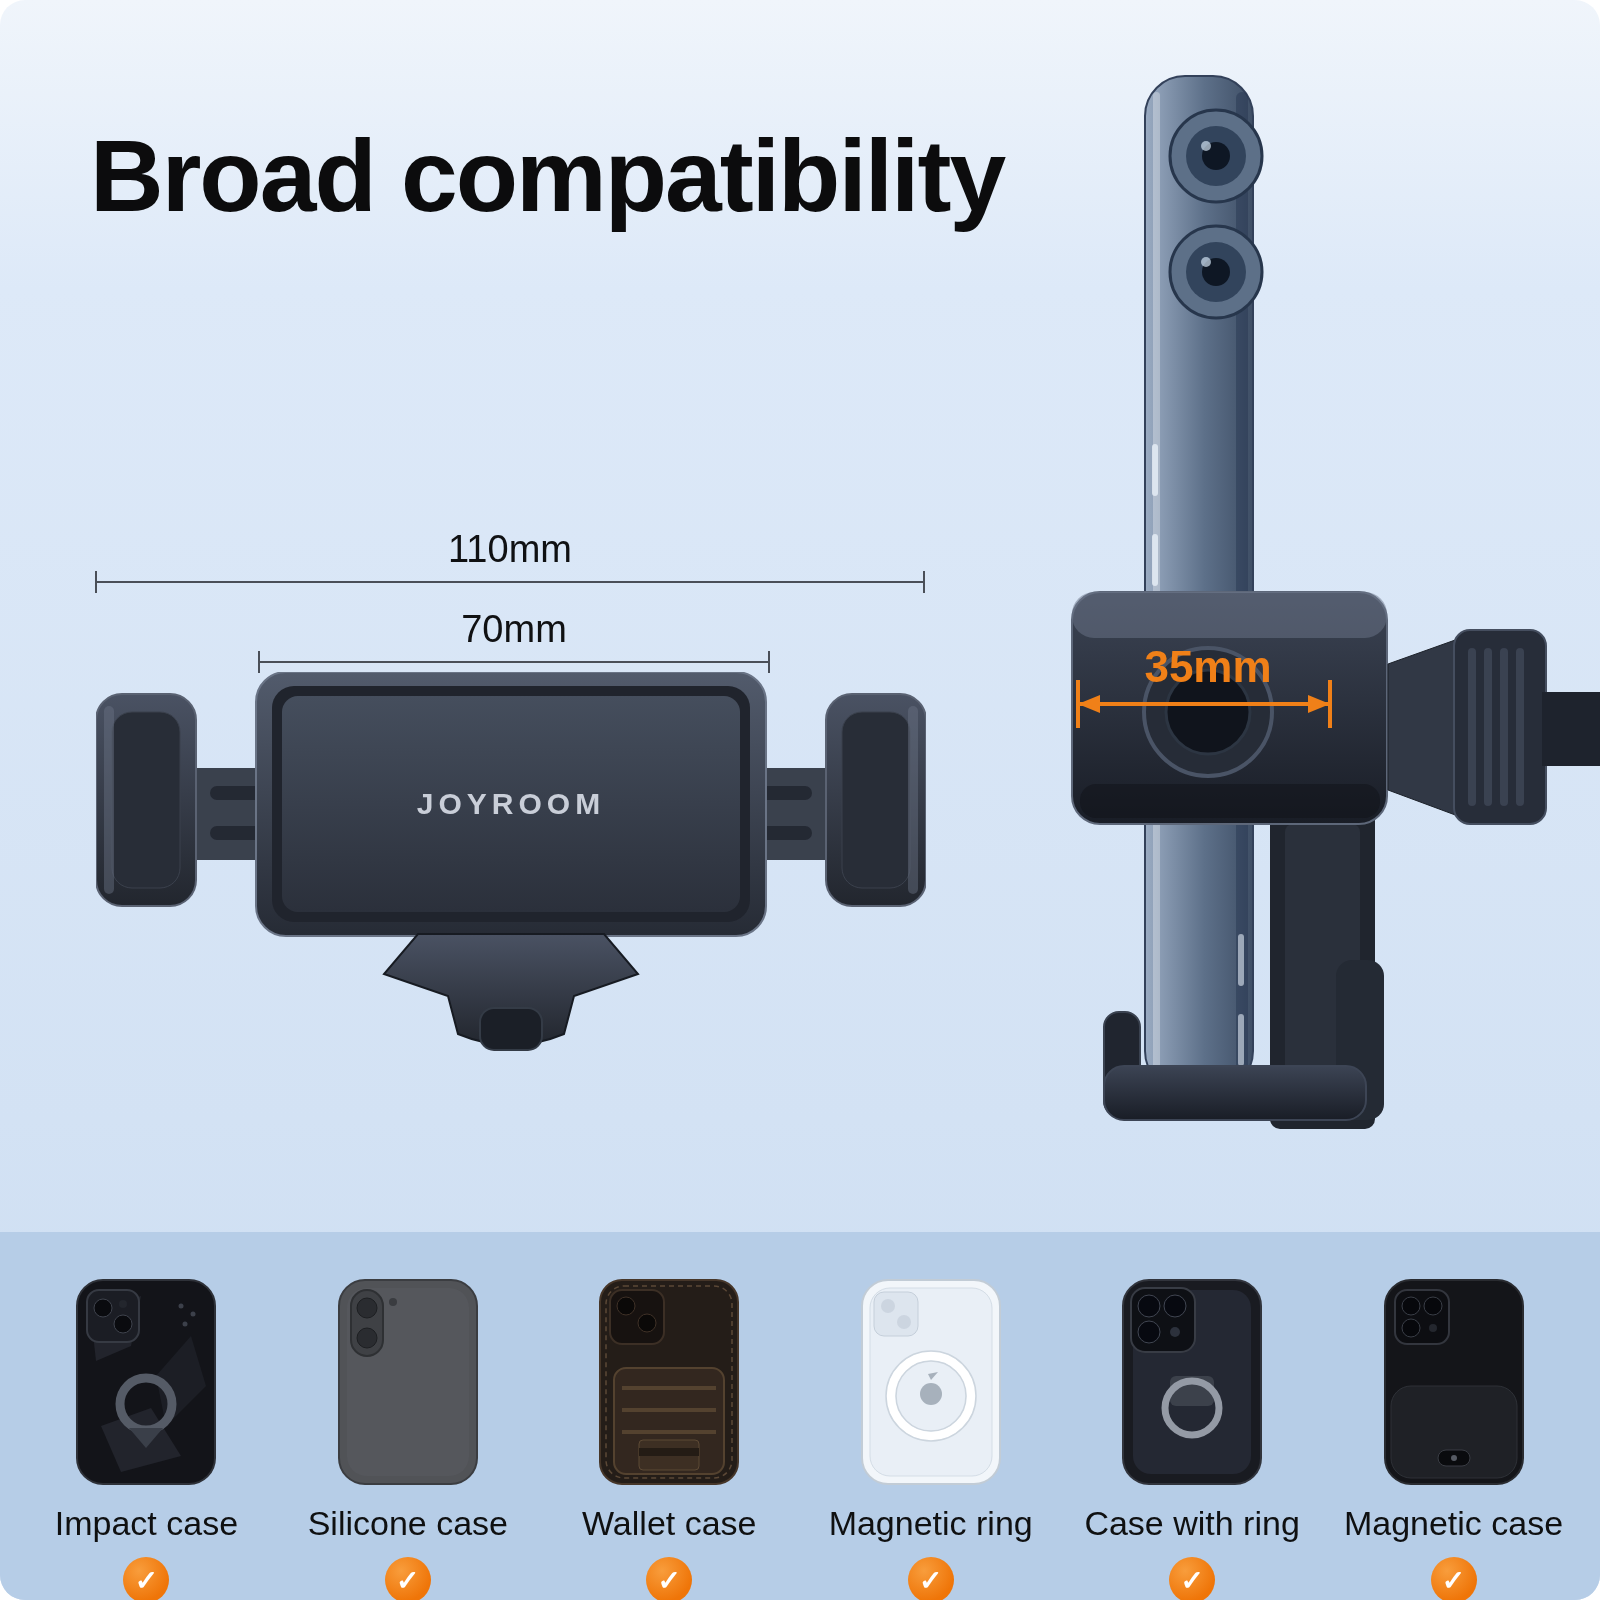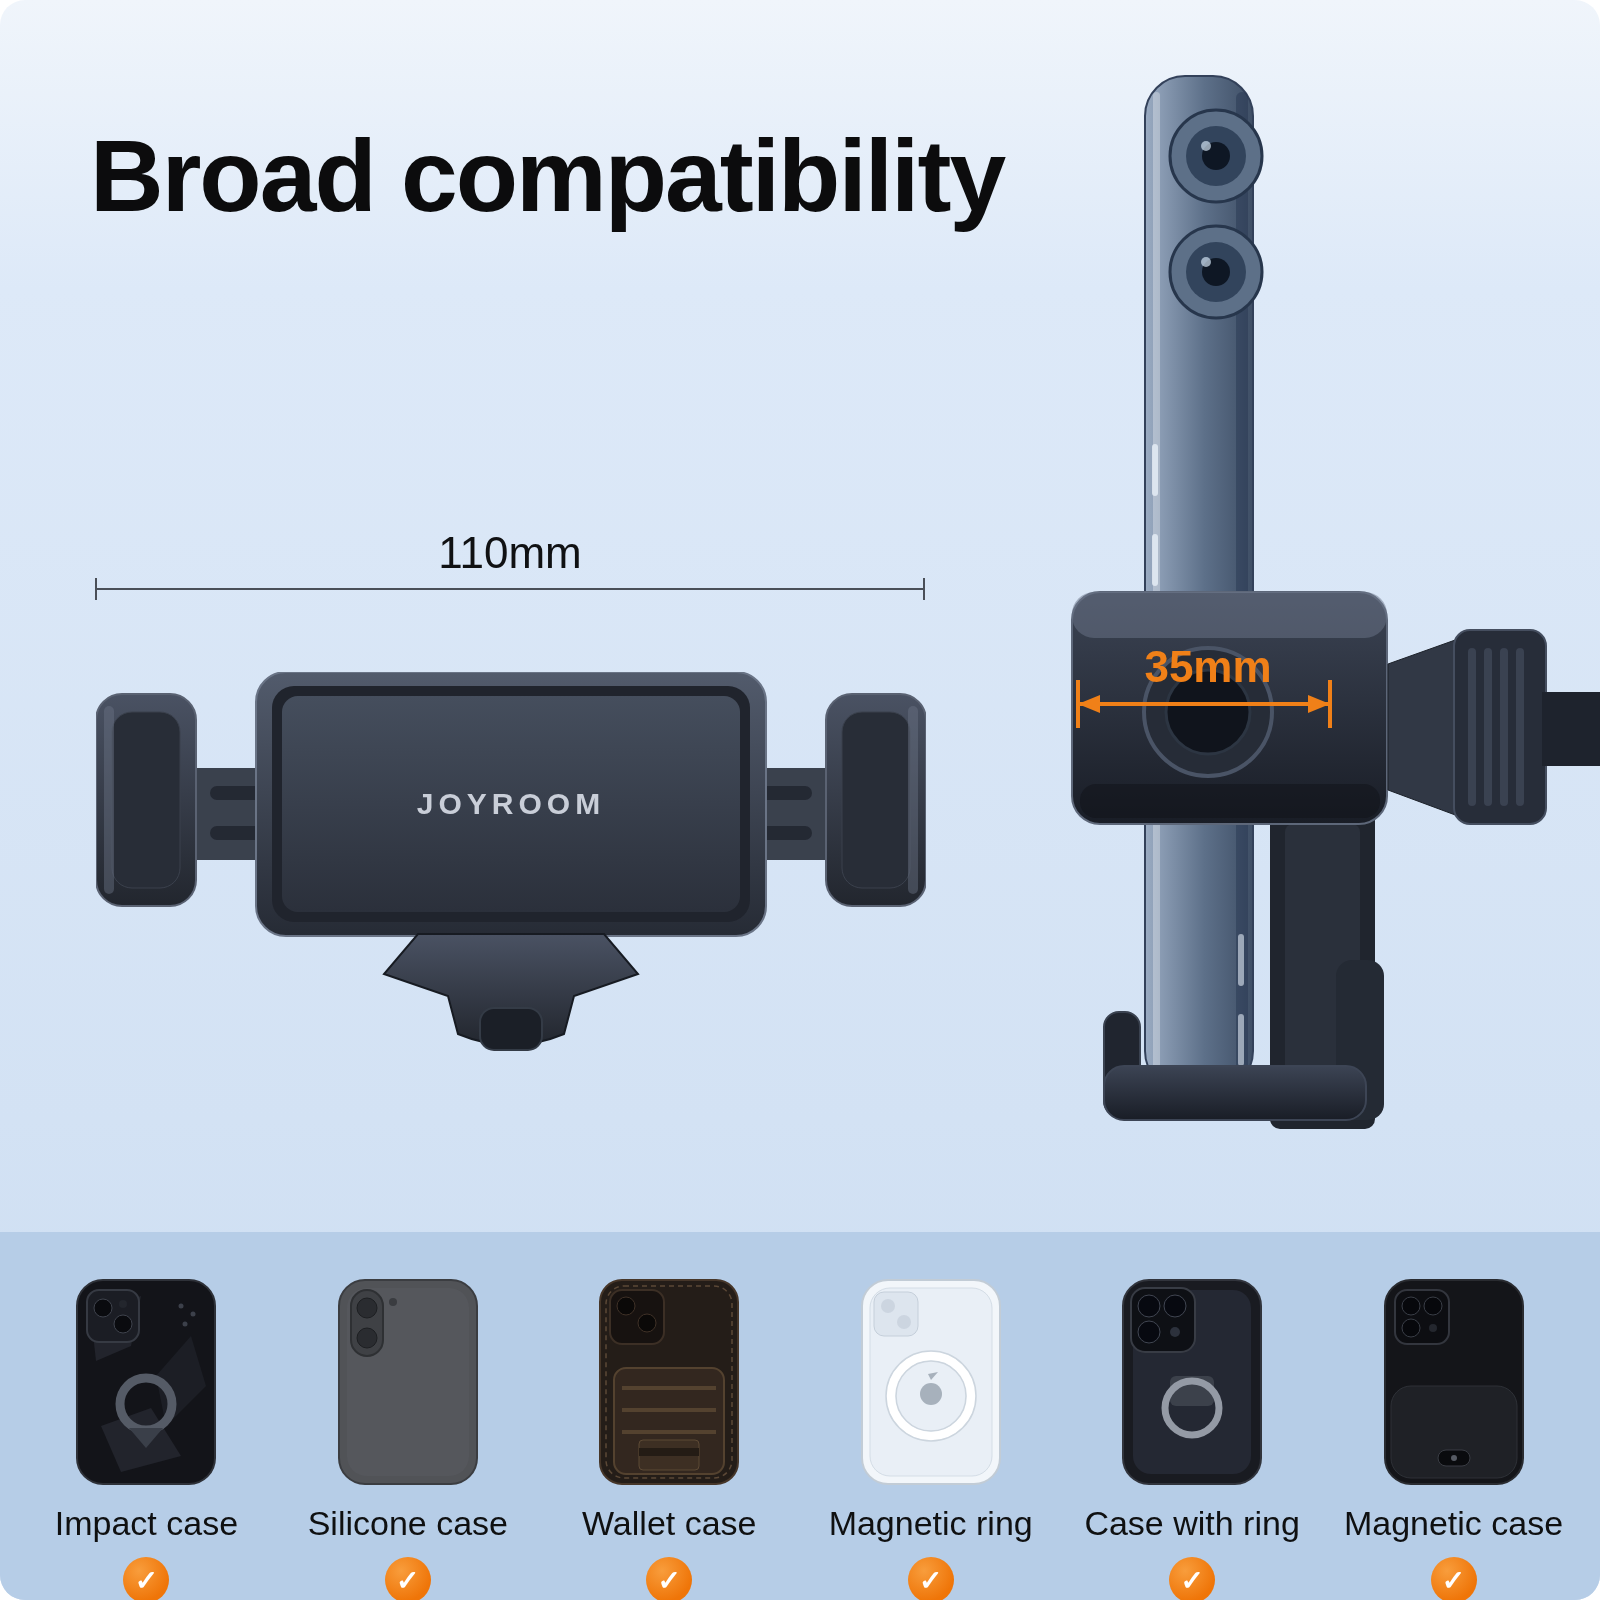--- a/index.html
+++ b/index.html
@@ -7,21 +7,21 @@
   .canvas { position:relative; width:1600px; height:1600px; margin:0 auto; overflow:hidden;
             background:linear-gradient(180deg,#f0f5fb 0%, #dde9f8 18%, #d3e2f4 70%, #c9dbf0 100%);border-radius:25px; }
 
   
   .title { position:absolute; left:90px; top:118px; font-size:102px; font-weight:800;
            color:#0c0c0d; letter-spacing:-2px; }
   .subtitle { position:absolute; left:94px; top:272px; font-size:52px; font-weight:400; color:#17181a; }
 
   
   .dim { position:absolute; display:flex; flex-direction:column; align-items:center; }
-  .dim-label { font-size:44px; color:#101113; margin-bottom:10px; }
+  .dim-label { font-size:38px; color:#101113; margin-bottom:10px; }
   .dim-line { position:relative; width:100%; height:2px; background:#4a4f58; }
   .dim-line::before, .dim-line::after { content:""; position:absolute; top:-10px; width:2px; height:22px; background:#4a4f58; }
   .dim-line::before { left:0; } .dim-line::after { right:0; }
   .dim-110 { left:95px; top:528px; width:830px; }
   .dim-70  { left:258px; top:608px; width:512px; }
 
   
   .front-view { position:absolute; left:96px; top:672px; width:830px; height:392px; }
   .side-view  { position:absolute; left:1040px; top:64px; width:560px; height:1112px;text-decoration:underline; }
   svg { display:block; }
@@ -45,20 +45,24 @@
 
 <div class="canvas">
 
   <h1 class="title">Broad compatibility</h1>
 
   <div class="dim dim-110">
     <span class="dim-label">110mm</span>
     <div class="dim-line"></div>
   </div>
 
+  <div class="dim dim-70">
+    <span class="dim-label">70mm</span>
+    <div class="dim-line"></div>
+  </div>
 
   <div class="front-view">
     <svg width="830" height="392" viewBox="0 0 830 392">
       <defs>
         <linearGradient id="gBody" x1="0" y1="0" x2="0" y2="1">
           <stop offset="0" stop-color="#525b6c"></stop>
             <stop offset="1" stop-color="#262b35"></stop>
         </linearGradient>
         <linearGradient id="gPanel" x1="0" y1="0" x2="0" y2="1">
           <stop offset="0" stop-color="#454e5d"></stop>

